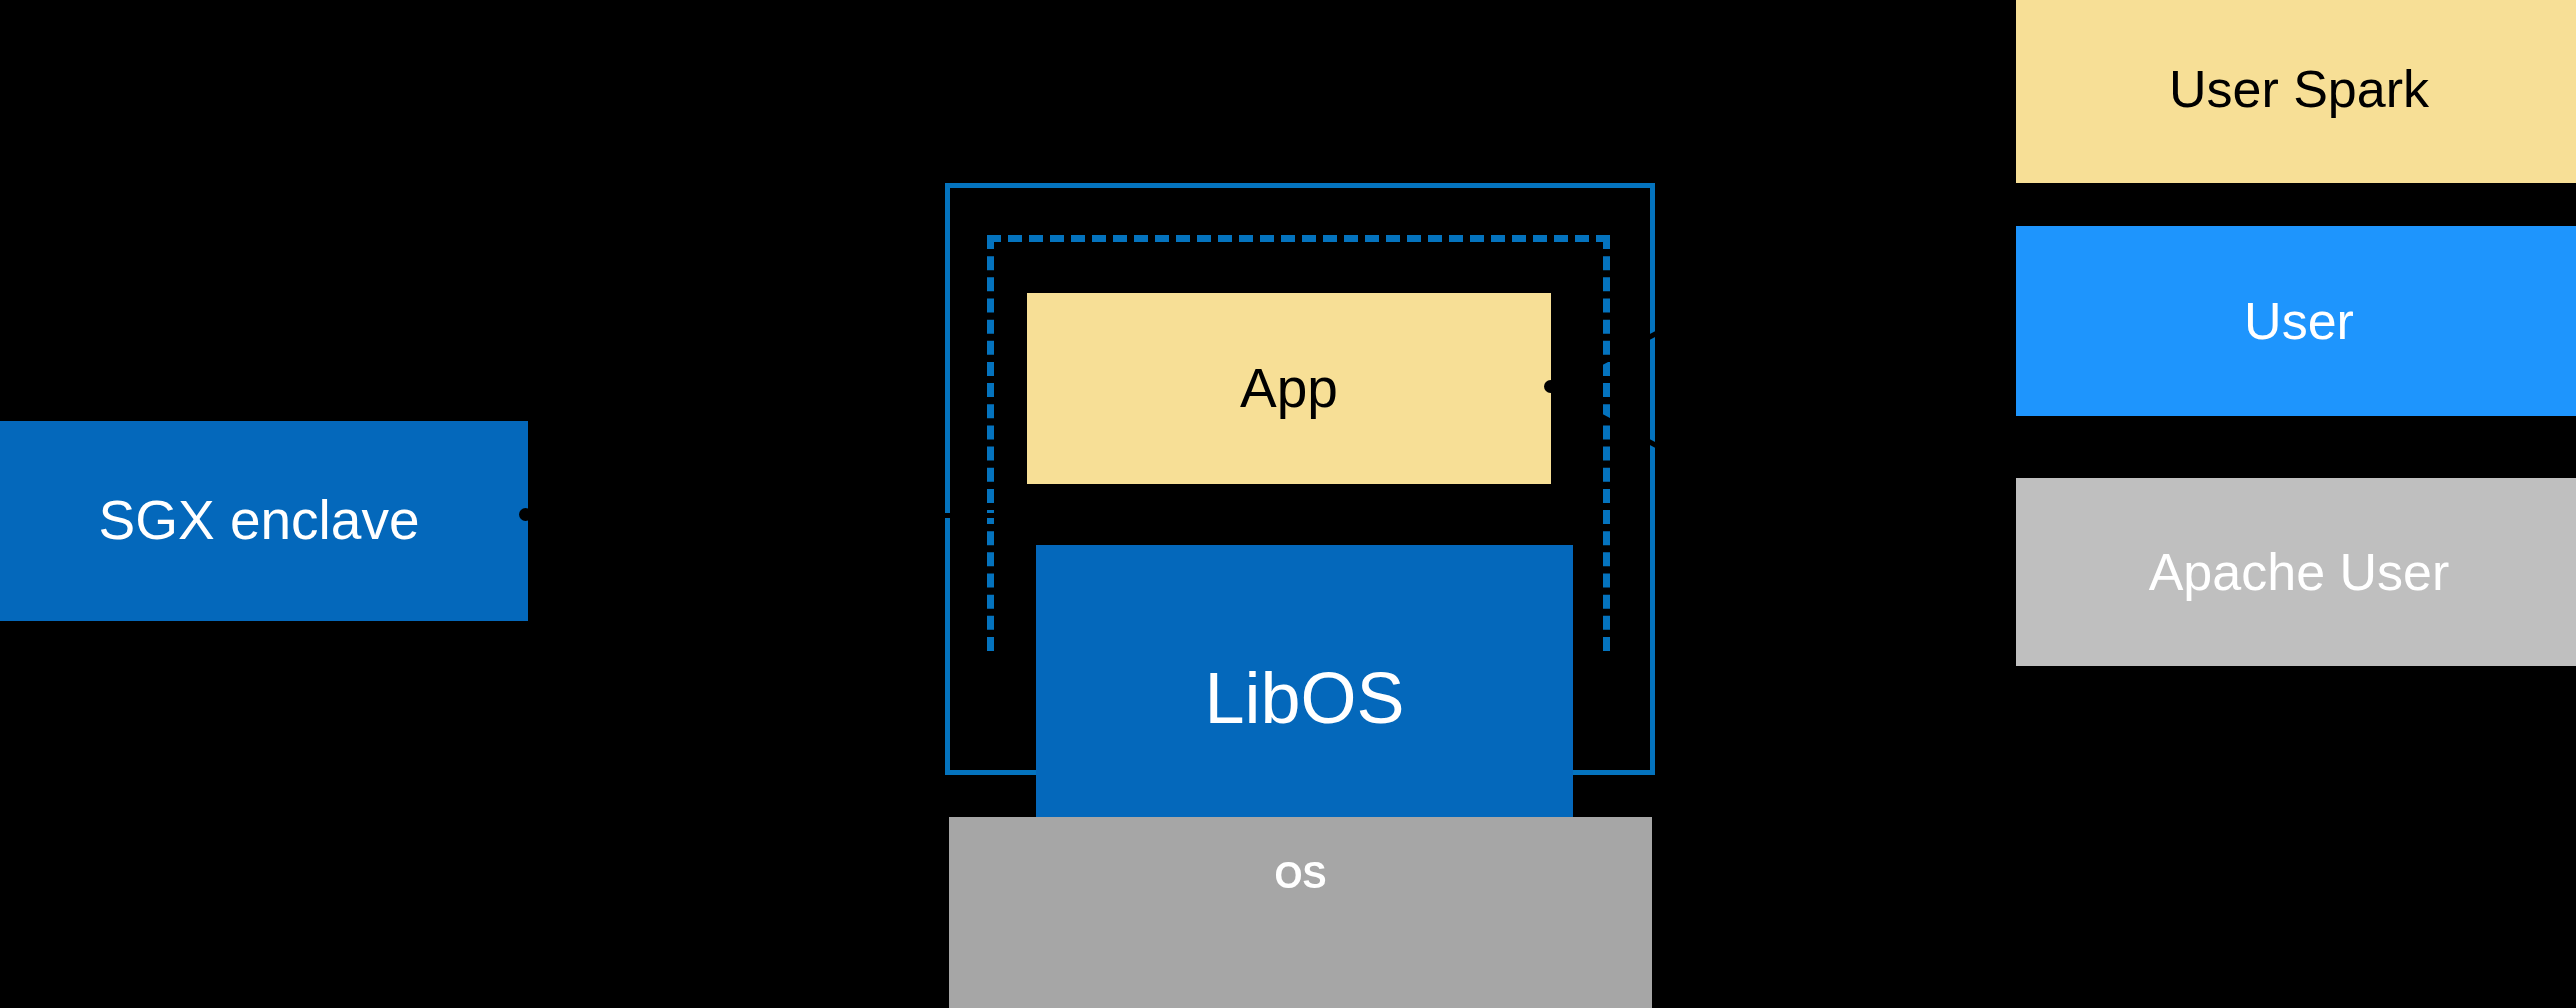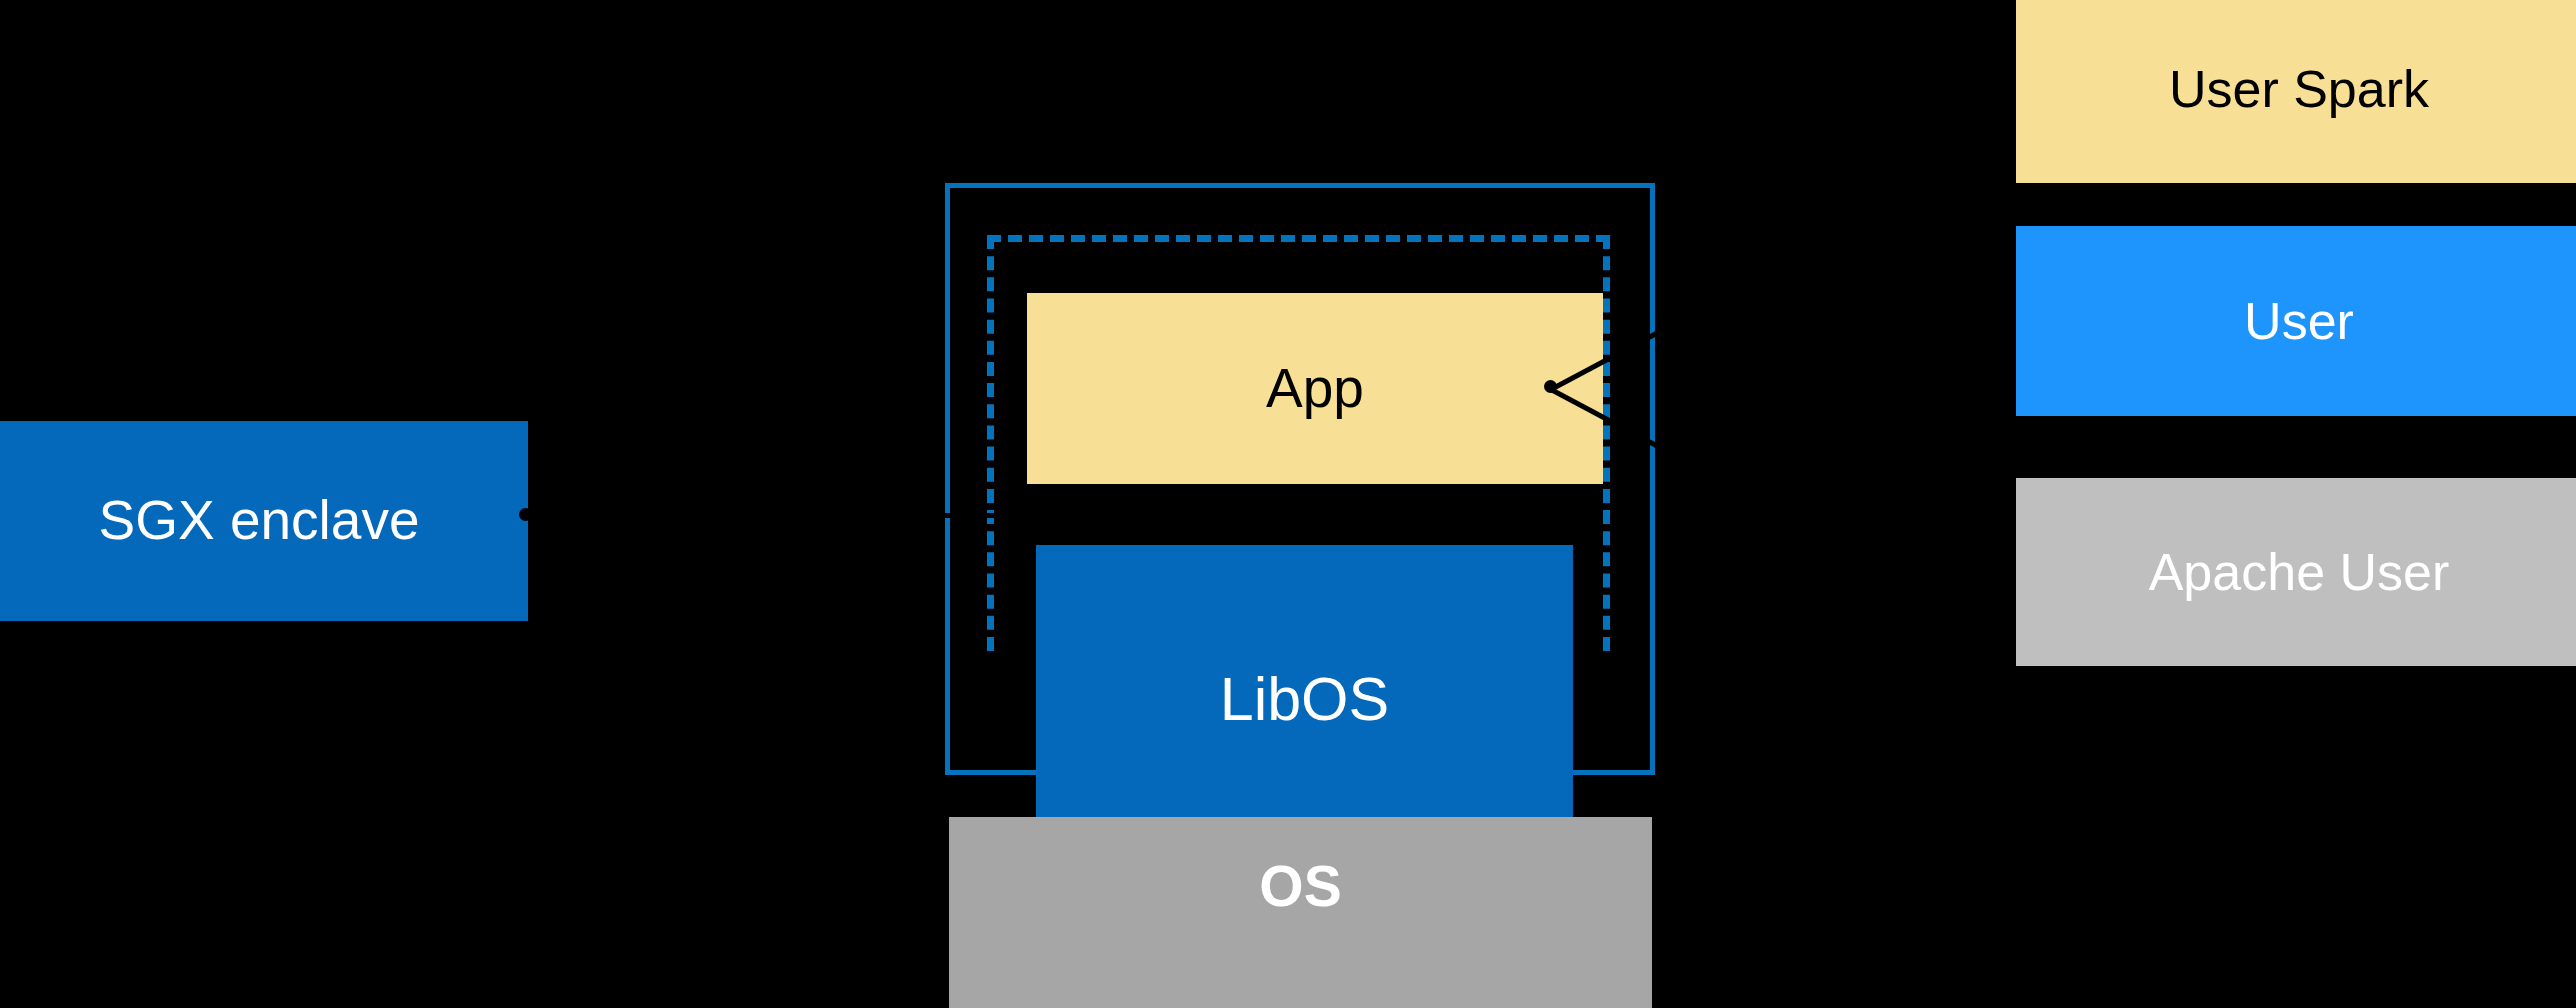--- a/index.html
+++ b/index.html
@@ -64,35 +64,35 @@
     box-sizing: border-box;
     border-top: 7.5px dashed #0473BE;
     border-left: 7.5px dashed #0473BE;
     border-right: 7.5px dashed #0473BE;
     border-bottom: 0;
     background: transparent;
   }
 
   #app-box {
     left: 1027px; top: 293px;
-    width: 576px; height: 191px;
+    width: 524px; height: 191px;
     font-size: 55px;
     justify-content: center;
   }
 
   #libos-box {
     left: 1036px; top: 545px;
     width: 537px; height: 308px;
-    font-size: 61px;
+    font-size: 72px;
   }
 
   #os-box {
     left: 949px; top: 817px;
     width: 703px; height: 192px;
-    font-size: 57px;
+    font-size: 36px;
     font-weight: bold;
     align-items: flex-start;
     padding-top: 40px;
   }
 
   #user-apps-box {
     left: 2016px; top: -5px;
     width: 566px; height: 188px;
     font-size: 52px;
   }

